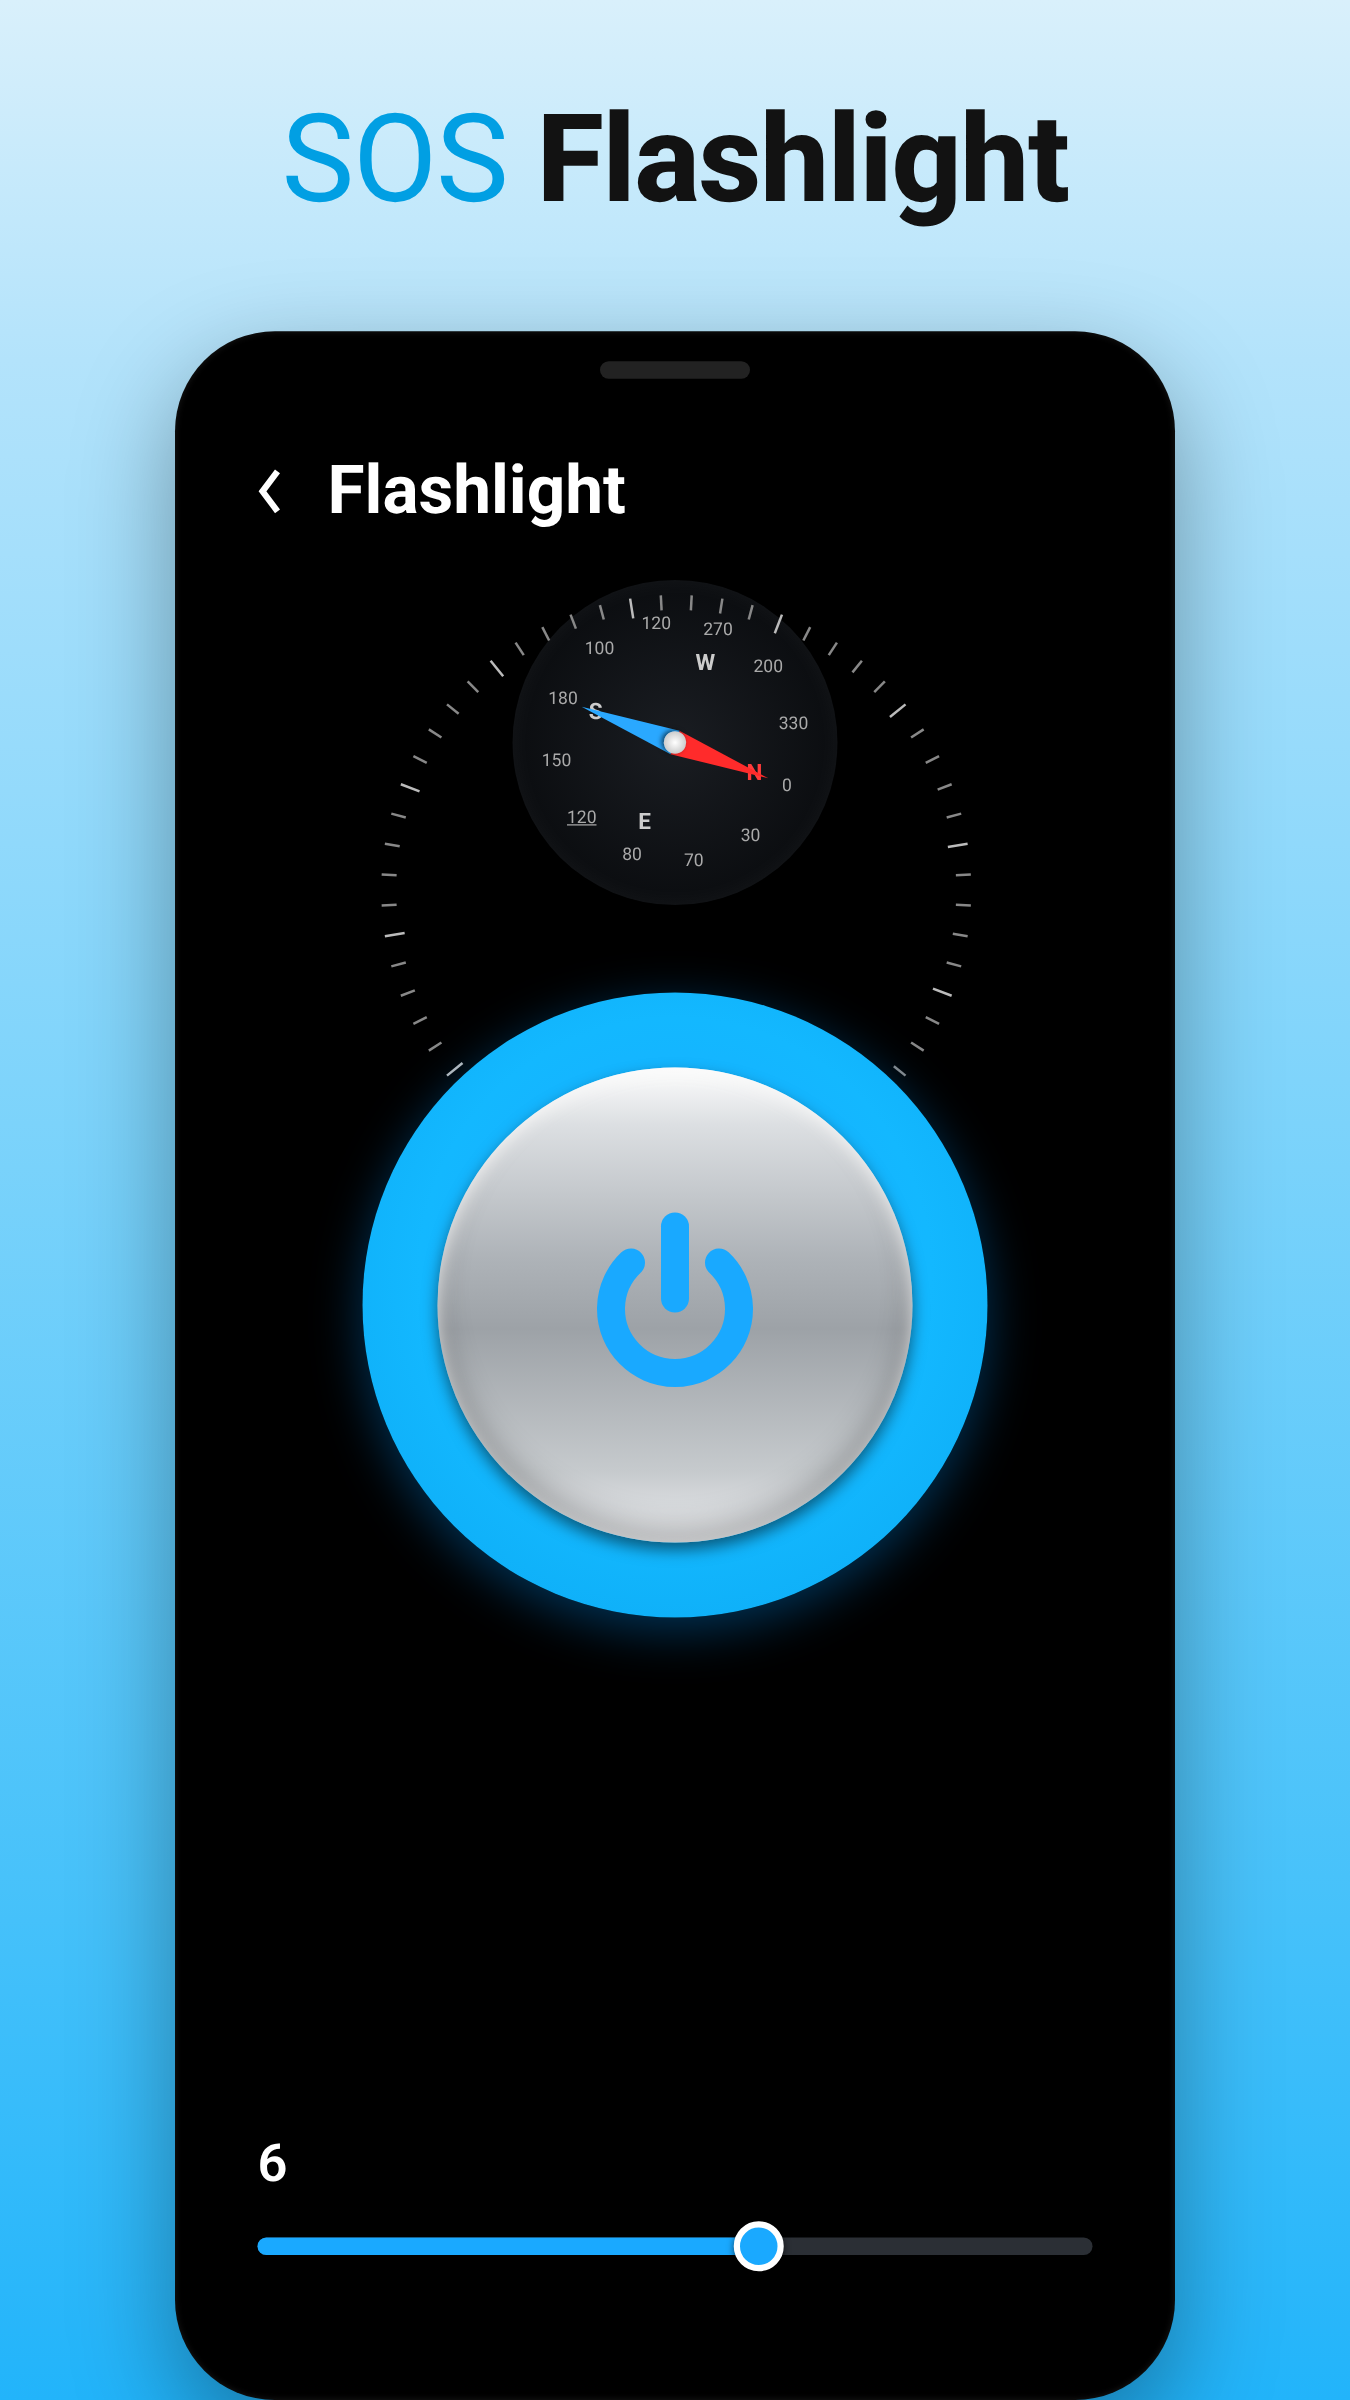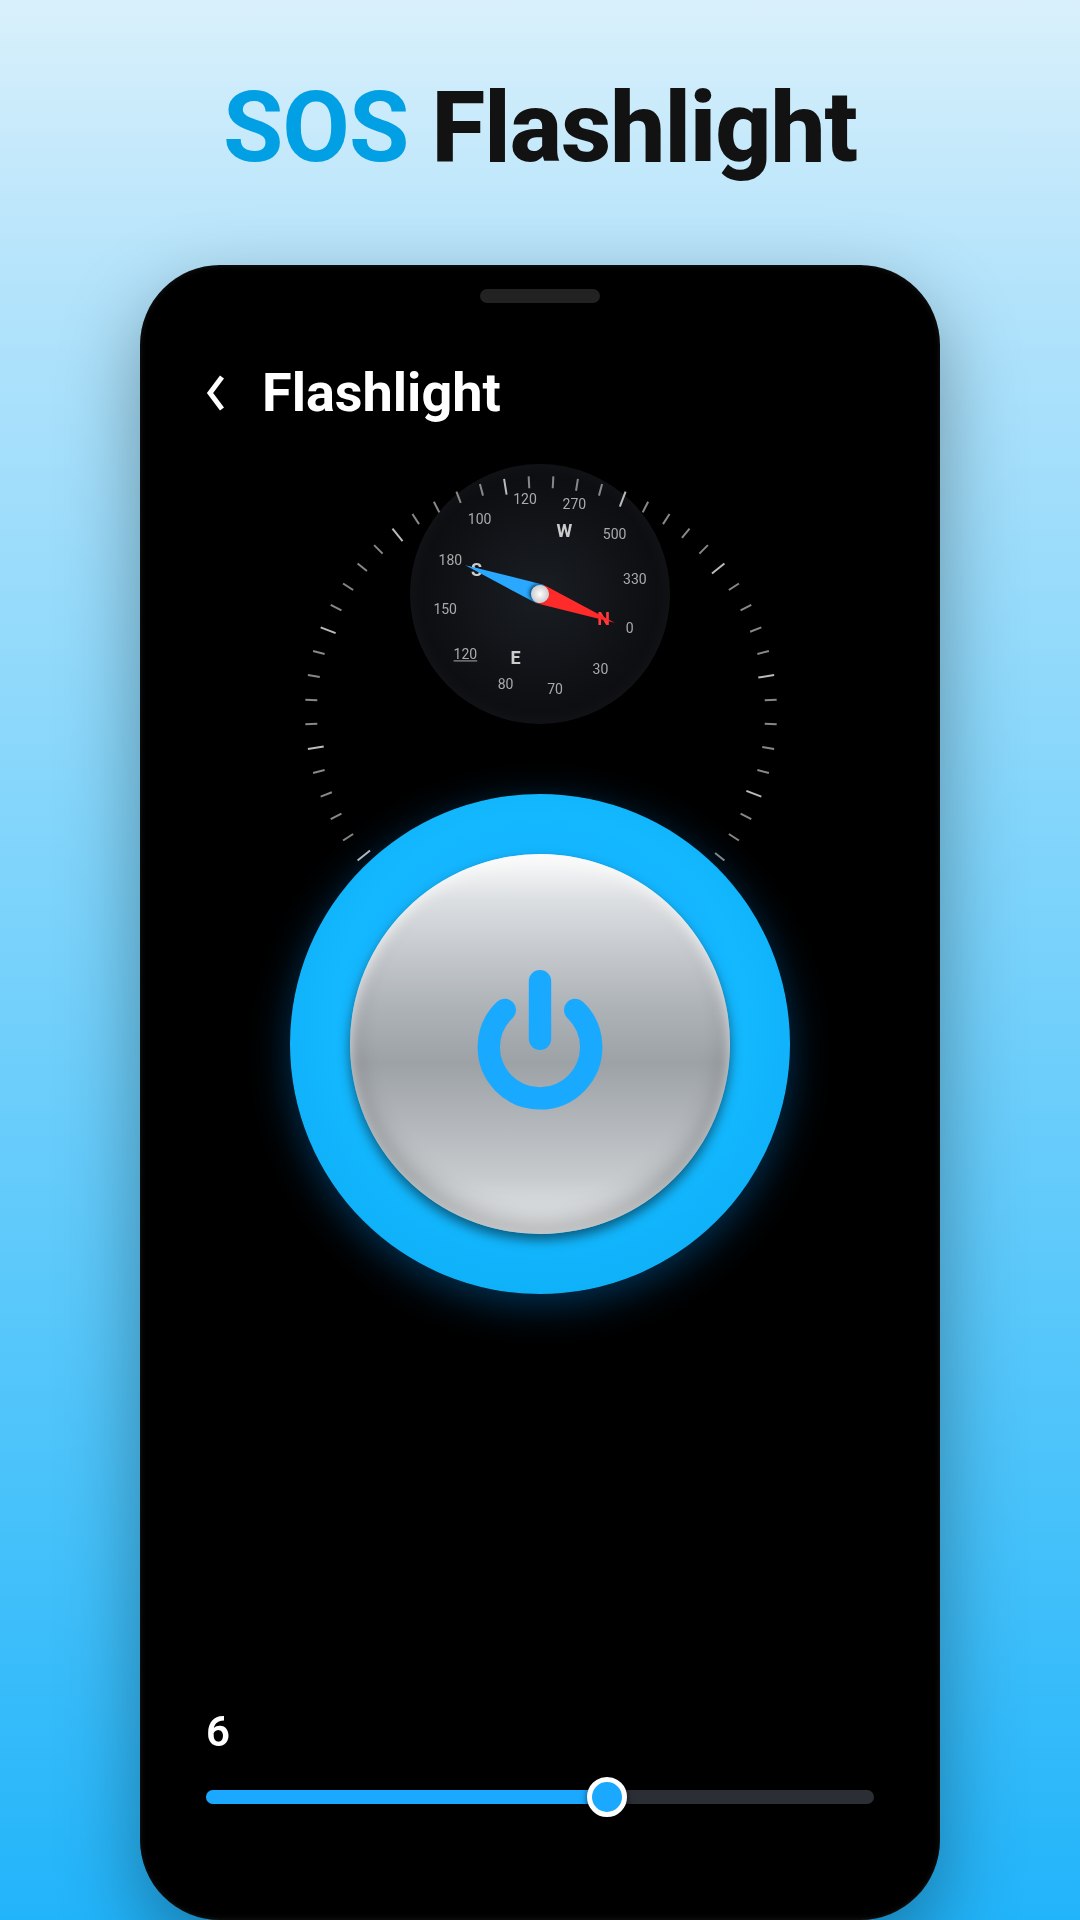--- a/index.html
+++ b/index.html
@@ -12,21 +12,21 @@
     align-items: center;
   }
   .promo-title {
     margin-top: 70px;
     font-size: 98px;
     font-weight: 800;
     letter-spacing: -1px;
     color: #121212;
     text-align: center;
   }
-  .promo-title .accent { color: #019FE3; font-weight: 700; text-align: right; }
+  .promo-title .accent { color: #019FE3; font-weight: 400; text-align: right; }
   .phone-frame {
     margin-top: 80px;
     width: 800px;
     height: 1700px;
     background: #000;
     border-radius: 80px;
     padding: 16px;
     box-shadow: 0 30px 80px rgba(0,0,0,0.35), inset 0 0 6px rgba(255,255,255,0.1);
     position: relative;
   }
@@ -192,21 +192,21 @@
     </div>
 
 
     <div class="compass-wrap">
       <div class="compass" id="compass">
           <div class="card-label" style="transform: translate(calc(-50% + 24.369px), calc(-50% - 63.4835px));">W</div>
           <div class="card-label" style="transform: translate(calc(-50% - 63.4835px), calc(-50% - 24.369px));">S</div>
           <div class="card-label" style="transform: translate(calc(-50% - 24.369px), calc(-50% + 63.4835px));">E</div>
           <div class="card-label n" style="transform: translate(calc(-50% + 63.4835px), calc(-50% + 24.369px));">N</div>
           <div class="deg-label" style="transform: translate(calc(-50% + 94.8181px), calc(-50% - 15.0177px));">330</div>
-          <div class="deg-label" style="transform: translate(calc(-50% + 74.606px), calc(-50% - 60.4148px));">500</div>
+          <div class="deg-label" style="transform: translate(calc(-50% + 74.606px), calc(-50% - 60.4148px));">200</div>
           <div class="deg-label" style="transform: translate(calc(-50% + 34.4033px), calc(-50% - 89.6237px));">270</div>
           <div class="deg-label" style="transform: translate(calc(-50% - 15.0177px), calc(-50% - 94.8181px));">120</div>
           <div class="deg-label" style="transform: translate(calc(-50% - 60.4148px), calc(-50% - 74.606px));">100</div>
           <div class="deg-label" style="transform: translate(calc(-50% - 89.6237px), calc(-50% - 34.4033px));">180</div>
           <div class="deg-label" style="transform: translate(calc(-50% - 94.8181px), calc(-50% + 15.0177px));">150</div>
           <div class="deg-label" style="transform: translate(calc(-50% - 74.606px), calc(-50% + 60.4148px)); text-decoration: underline;">120</div>
           <div class="deg-label" style="transform: translate(calc(-50% - 34.4033px), calc(-50% + 89.6237px));">80</div>
           <div class="deg-label" style="transform: translate(calc(-50% + 15.0177px), calc(-50% + 94.8181px));">70</div>
           <div class="deg-label" style="transform: translate(calc(-50% + 60.4148px), calc(-50% + 74.606px));">30</div>
           <div class="deg-label" style="transform: translate(calc(-50% + 89.6237px), calc(-50% + 34.4033px));">0</div>

